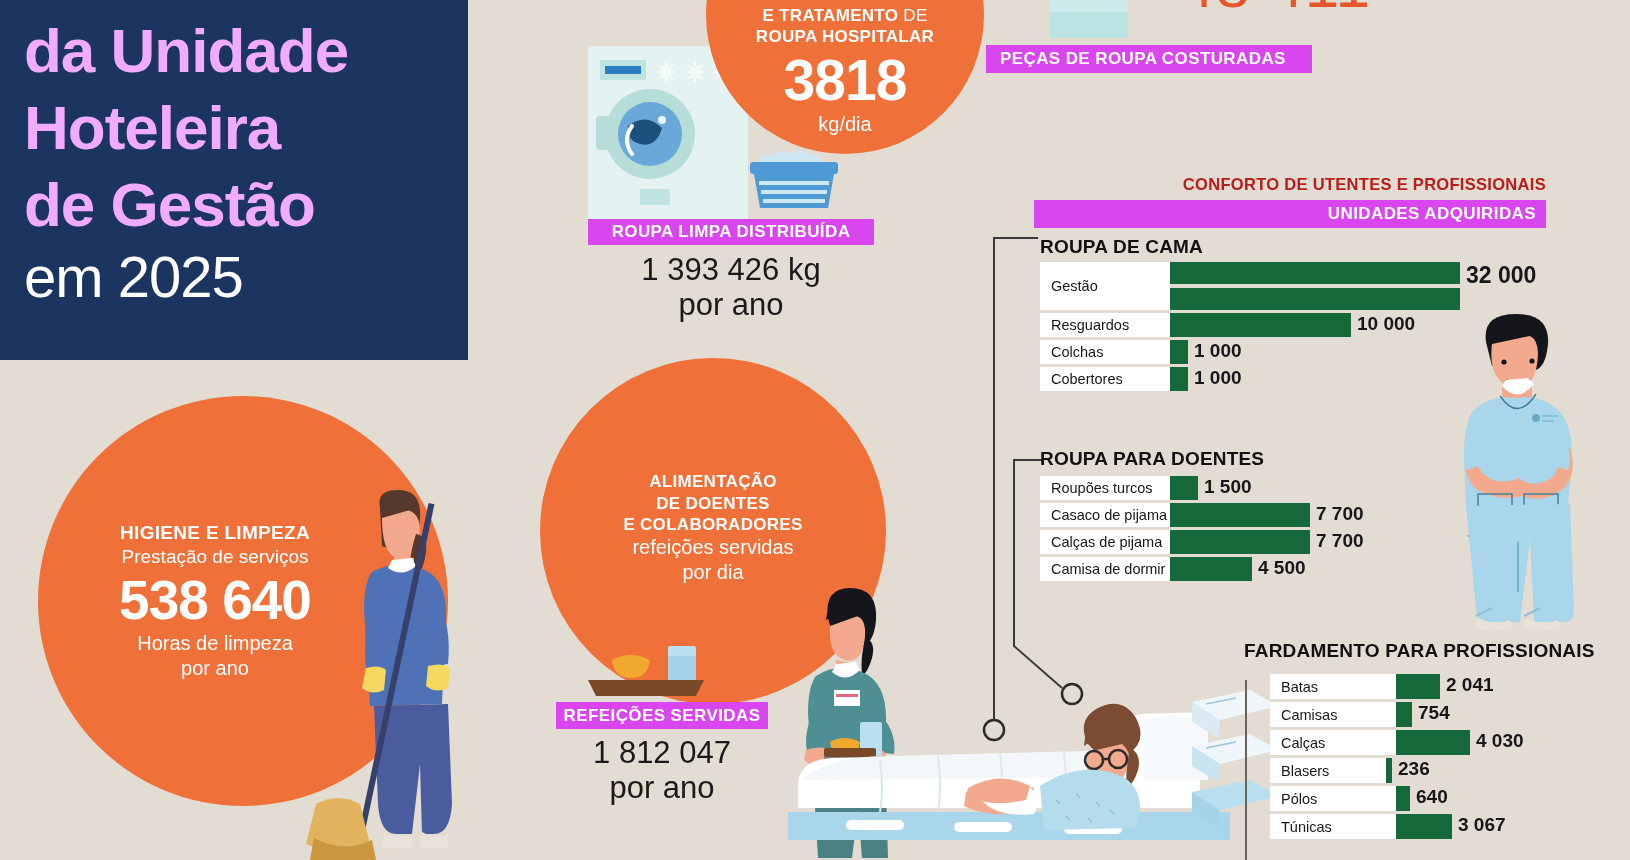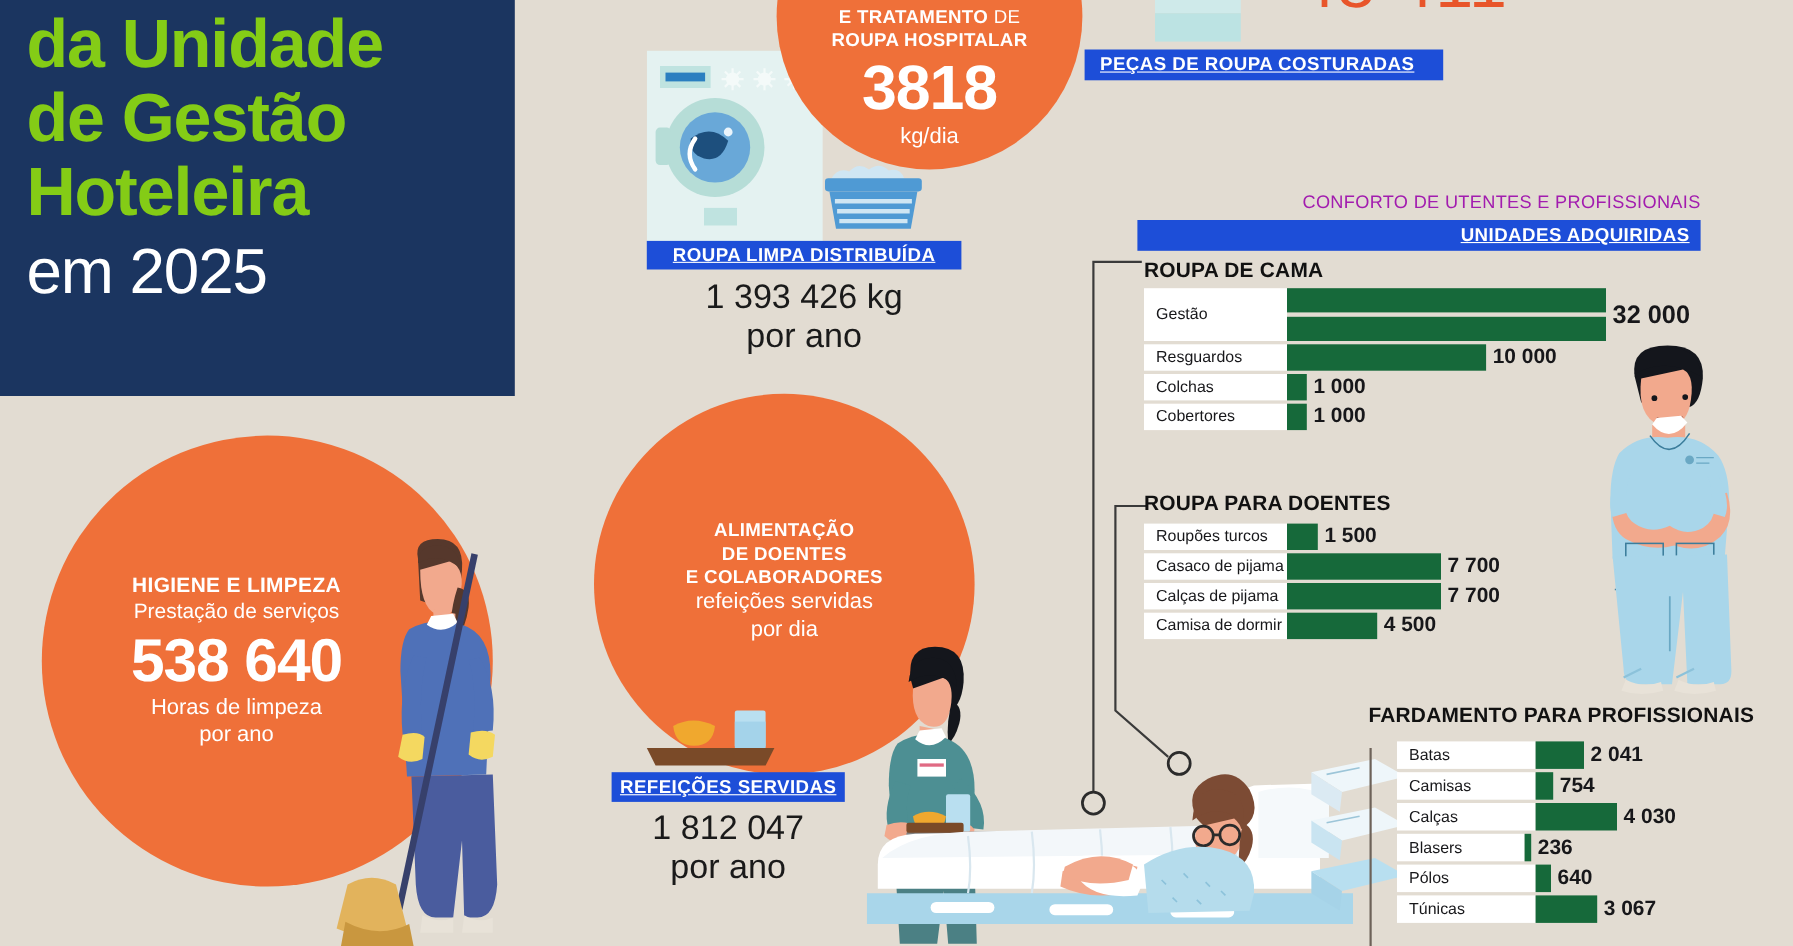--- a/index.html
+++ b/index.html
@@ -13,35 +13,35 @@
   .abs{position:absolute;}
 
   
   #title-block{
     left:0;top:-120px;width:468px;height:480px;
     background:#1b3560;
     box-sizing:border-box;
     padding:128px 0 0 24px;
   }
   #title-block .t1{
-    color:#84cc16;font-weight:bold;font-size:62px;line-height:1.08;
+    color:#f0abfc;font-weight:bold;font-size:62px;line-height:1.08;
     letter-spacing:-1px;
+    margin-top:10px;
   }
   #title-block .t2{
     color:#ffffff;font-weight:normal;font-size:58px;line-height:1.18;
     letter-spacing:-1px;margin-top:4px;
   }
 
   
   .blackbar{
-    background:#1d4ed8;color:#ffffff;
+    background:#d946ef;color:#ffffff;
     font-weight:bold;font-size:17px;letter-spacing:.4px;
     display:flex;align-items:center;
     box-sizing:border-box;
-    text-decoration:underline;
   }
 
   
   .circle{
     border-radius:50%;
     background:#ef7039;
     display:flex;flex-direction:column;
     align-items:center;justify-content:center;
     text-align:center;color:#ffffff;
   }
@@ -53,60 +53,60 @@
 
   
   .bignum{
     color:#1a1a1a;text-align:center;
     font-size:31px;line-height:1.14;font-weight:normal;
   }
   .bignum .u{display:block;}
 
   
   .sec-kicker{
-    color:#a21caf;font-weight:normal;font-size:16.5px;letter-spacing:.3px;
+    color:#b91c1c;font-weight:bold;font-size:16.5px;letter-spacing:.3px;
     text-align:right;
   }
   .sec-title{
     color:#111;font-weight:bold;font-size:19px;letter-spacing:.2px;
   }
 
   
   .chart{font-size:0;}
   .brow{
     display:flex;align-items:stretch;
     margin-bottom:3px;height:24px;
   }
   .brow.tall{height:48px;}
   .bcat{
     background:#ffffff;color:#17171a;
     font-size:14.5px;
     display:flex;align-items:center;
     padding-left:11px;box-sizing:border-box;
     flex:0 0 auto;
   }
-  .bwrap{display:flex;align-items:center;flex:1 1 auto;}
+  .bwrap{display:flex;flex:1 1 auto;}
   .bbar{background:#16693a;height:100%;}
   .bval{
     color:#17171a;font-size:19px;font-weight:bold;
     padding-left:6px;white-space:nowrap;
   }
   .brow.tall .bval{font-size:23px;}
 
   
   .leader{stroke:#3a3a3a;stroke-width:2;fill:none;}
   .leader-dot{stroke:#2b2b2b;stroke-width:2.5;fill:none;}
 </style>
 </head>
 <body>
 
 <div class="abs" id="title-block">
   <div class="t1">da Unidade</div>
+  <div class="t1">Hoteleira</div>
   <div class="t1">de Gestão</div>
-  <div class="t1">Hoteleira</div>
   <div class="t2">em 2025</div>
 </div>
 
 <svg class="abs" style="left:588px;top:46px;" width="160" height="180" viewBox="0 0 160 180">
   <rect x="0" y="0" width="160" height="180" fill="#e4f2f1"></rect>
   <rect x="12" y="14" width="46" height="20" fill="#bfe3e0"></rect>
   <rect x="17" y="20" width="36" height="8" fill="#2b7fc0"></rect>
   <g fill="#eef7f6">
     <g transform="translate(78,26)">
         <circle r="6" fill="#f4faf9"></circle>

